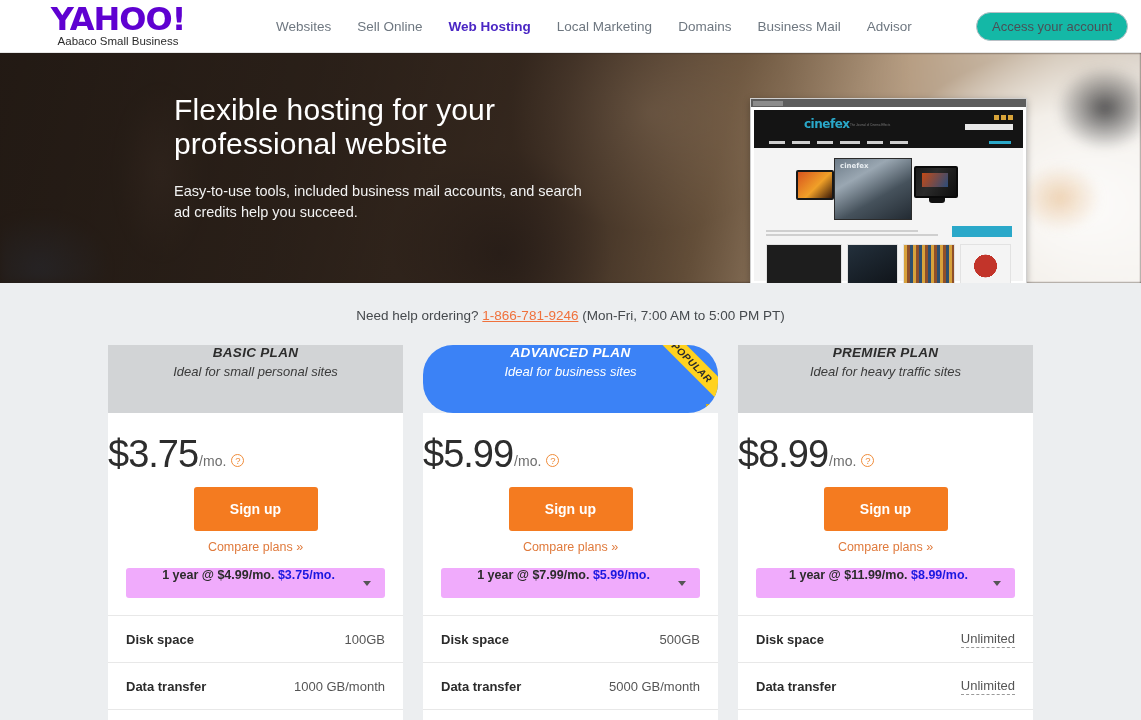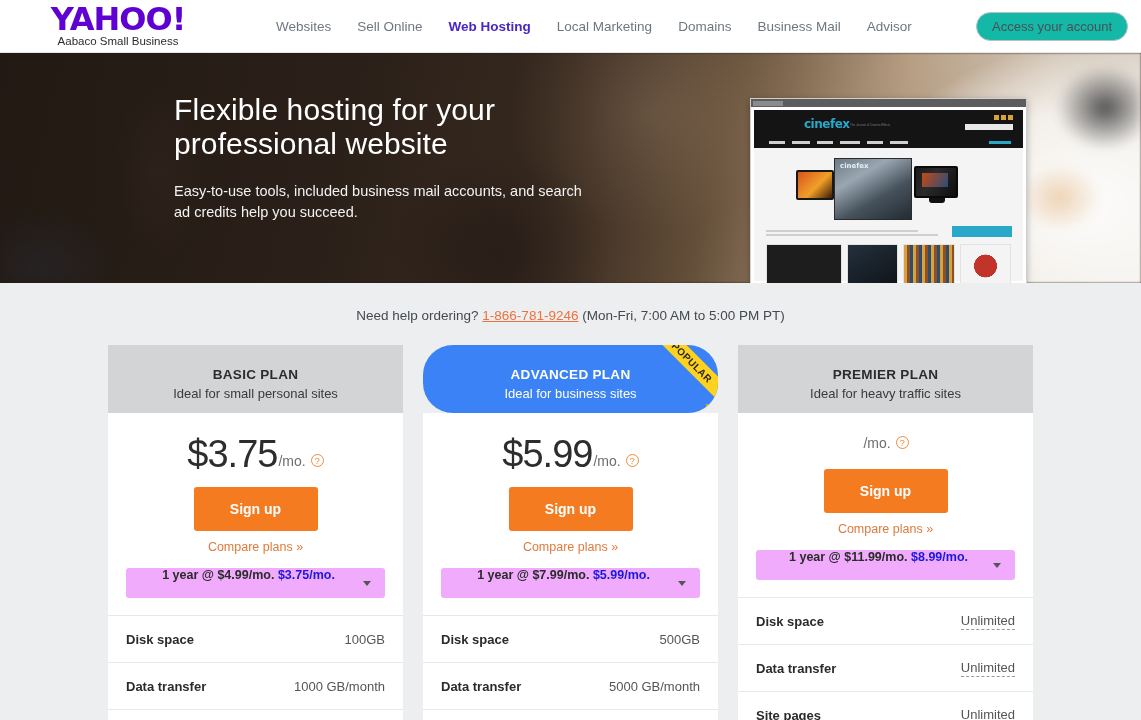--- a/index.html
+++ b/index.html
@@ -249,23 +249,24 @@
     display: flex;
     justify-content: center;
     gap: 20px;
     margin-top: 22px;
   }
   .plan { width: 295px; }
   .plan-head {
     height: 68px;
     background: #d2d4d6;
     text-align: center;
-    padding-top: 22px;
+    padding-top: 0;
     position: relative;
     overflow: hidden;
+    font-style: italic;
   }
   .plan-head.featured { background: #3b82f6; border-radius: 30px; }
   .plan-name {
     font-size: 13.5px;
     font-weight: bold;
     color: #2c2c2c;
     letter-spacing: 0.3px;
   }
   .plan-head.featured .plan-name { color: #fff; }
   .plan-tag { font-size: 13px; color: #3a3a3a; margin-top: 4px; }
@@ -286,21 +287,21 @@
   }
   .ribbon-tail {
     position: absolute;
     right: 0; top: 59px;
     width: 0; height: 0;
     border-left: 12px solid #d8b015;
     border-bottom: 9px solid transparent;
   }
 
   .plan-body { background: #fff; padding: 22px 0 17px 0; text-align: center; }
-  .price-row { display: flex; align-items: flex-end; justify-content: center; }
+  .price-row { display: flex; align-items: flex-end; justify-content: flex-start; }
   .price {
     font-size: 38px;
     color: #2d2d2d;
     font-weight: 400;
     line-height: 38px;
     letter-spacing: -1px;
   }
   .permo { font-size: 14px; color: #6d6d6d; margin-left: 1px; padding-bottom: 4px; }
   .help-icon {
     display: inline-block;
@@ -522,20 +523,21 @@
         <span class="feature-val dashed">Unlimited</span>
       </div>
     </div>
     <div class="plan">
       <div class="plan-head">
         <div class="plan-name">PREMIER PLAN</div>
         <div class="plan-tag">Ideal for heavy traffic sites</div>
       </div>
       <div class="plan-body">
         <div class="price-row">
+          <span class="price">$8.99</span>
           <span class="permo">/mo.</span>
           <span class="help-icon">?</span>
         </div>
         <button class="signup">Sign up</button>
         <a class="compare" href="#">Compare plans »</a>
         <div class="term">
           <span class="term-label"><span>1 year @  $11.99/mo.</span> <b>$8.99/mo.</b></span>
           <span class="caret"></span>
         </div>
       </div>

